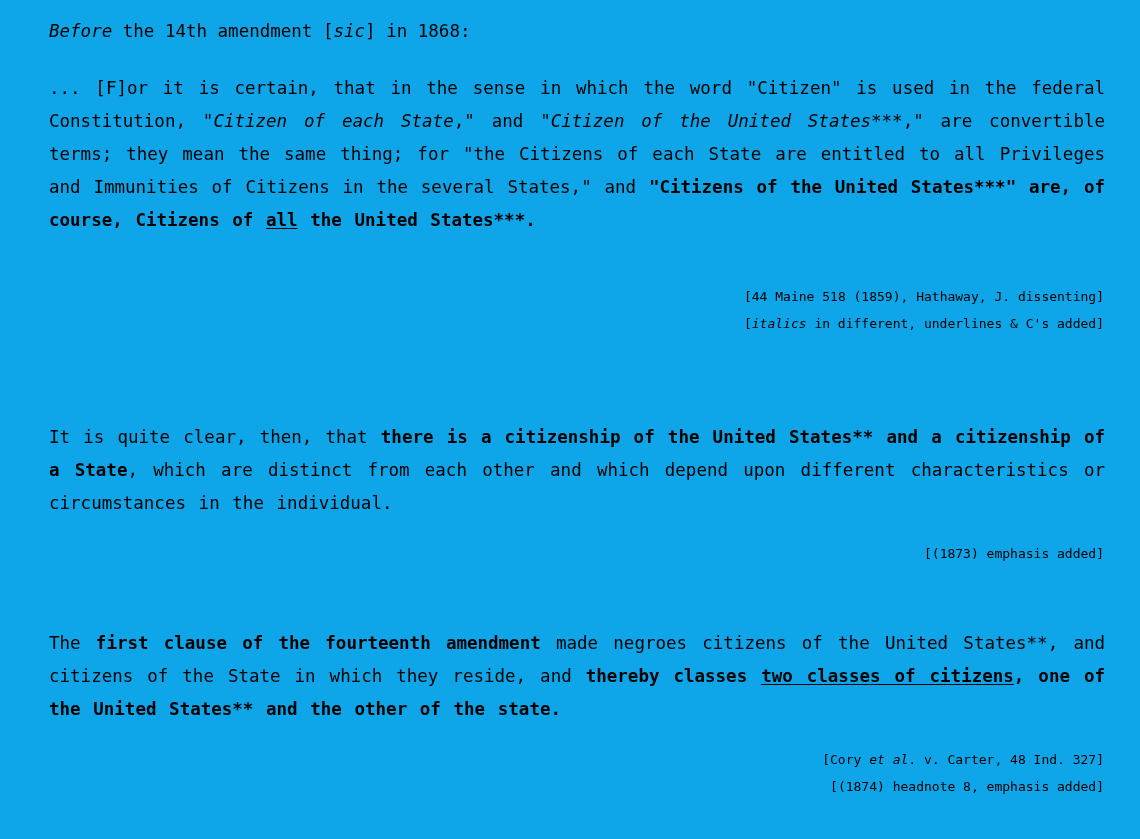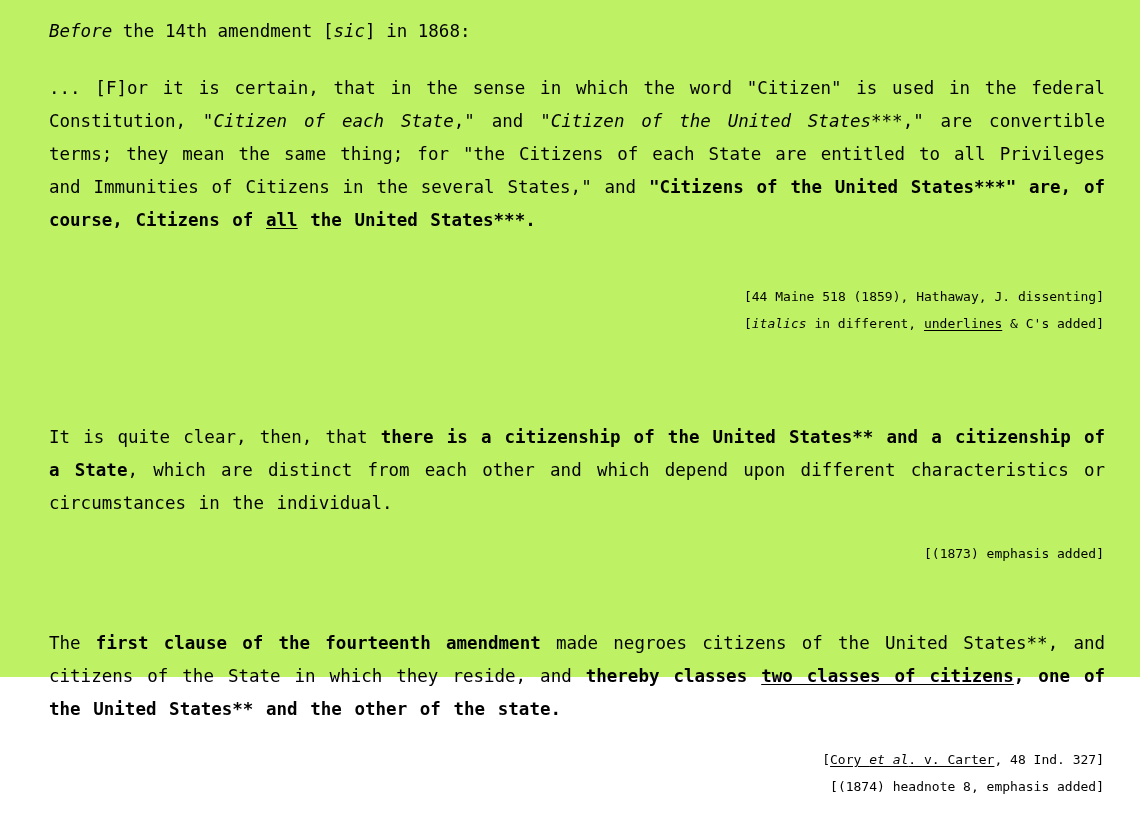--- a/index.html
+++ b/index.html
@@ -11,22 +11,22 @@
   body {
     width: 1140px;
     height: 839px;
     font-family: "DejaVu Sans Mono", "Liberation Mono", monospace;
     color: #000000;
     overflow: hidden;
   }
   .page {
     position: relative;
     width: 1140px;
-    height: 677px;
-    background: #bef264;
+    height: 839px;
+    background: #0ea5e9;
     box-sizing: border-box;
     padding: 18px 35px 0 49px;
   }
   .heading {
     font-size: 17.5px;
     line-height: 27px;
     letter-spacing: 0px;
     white-space: pre;
   }
   .para {
@@ -42,21 +42,21 @@
   }
   .cite {
     font-size: 13px;
     line-height: 27px;
     text-align: right;
     white-space: pre;
     padding-right: 1px;
   }
   .it { font-style: italic; }
   .bd { font-weight: bold; }
-  .ul { text-decoration: underline; text-underline-offset: 2px; }
+  .ul { text-underline-offset: 2px; }
   .bdul { font-weight: bold; text-decoration: underline; text-underline-offset: 2px; }
   .sp-lg { height: 27px; }
   .sp-md { height: 20px; }
   .sp-block { height: 46px; }
   .gap-before-after { height: 64px; }
   .gap-after-cite2 { height: 60px; }
   .l1 { margin-top: 0; }
 </style>
 </head>
 <body>

